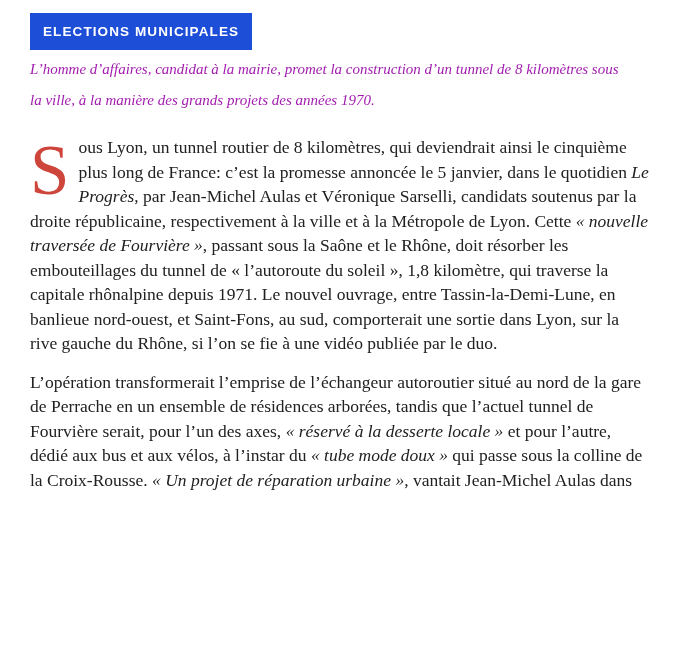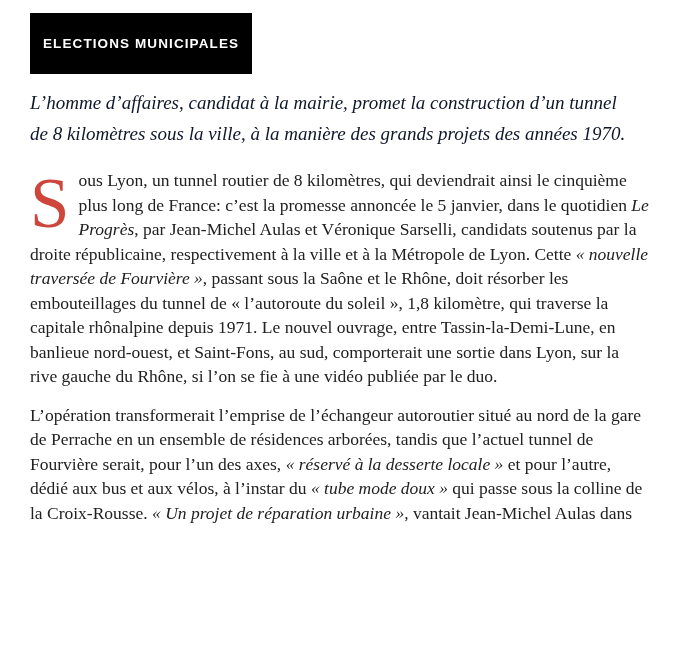--- a/index.html
+++ b/index.html
@@ -12,48 +12,48 @@
   }
   .page {
     box-sizing: border-box;
     width: 680px;
     height: 648px;
     padding: 13px 30px 0 30px;
   }
   
   .badge {
     display: inline-block;
-    background: #000000;
+    background: #1d4ed8;
     color: #ffffff;
     font-family: "Liberation Sans", "DejaVu Sans", sans-serif;
     font-size: 13.5px;
     font-weight: bold;
     letter-spacing: 1.1px;
     line-height: 29px;
-    padding: 16px 13px;
+    padding: 4px 13px;
     text-transform: uppercase;
     cursor: pointer;
   }
   
   h1.headline {
     margin: 22px 0 23px 0;
     color: #0b0b0b;
     font-weight: 600;
     font-size: 39px;
     line-height: 47px;
     letter-spacing: -0.2px;
   }
   h1.headline .line { display: block; }
   
   .standfirst {
     max-width: 596px;
-    margin: 13px 0 19px 0;
-    color: #0f172a;
+    margin: 4px 0 19px 0;
+    color: #a21caf;
     font-style: italic;
-    font-size: 19px;
+    font-size: 15px;
     line-height: 31px;
   }
   
   .article-body {
     max-width: 620px;
     color: #212121;
     font-size: 17.5px;
     line-height: 24.5px;
   }
   .article-body p { margin: 0 0 14px 0; }

